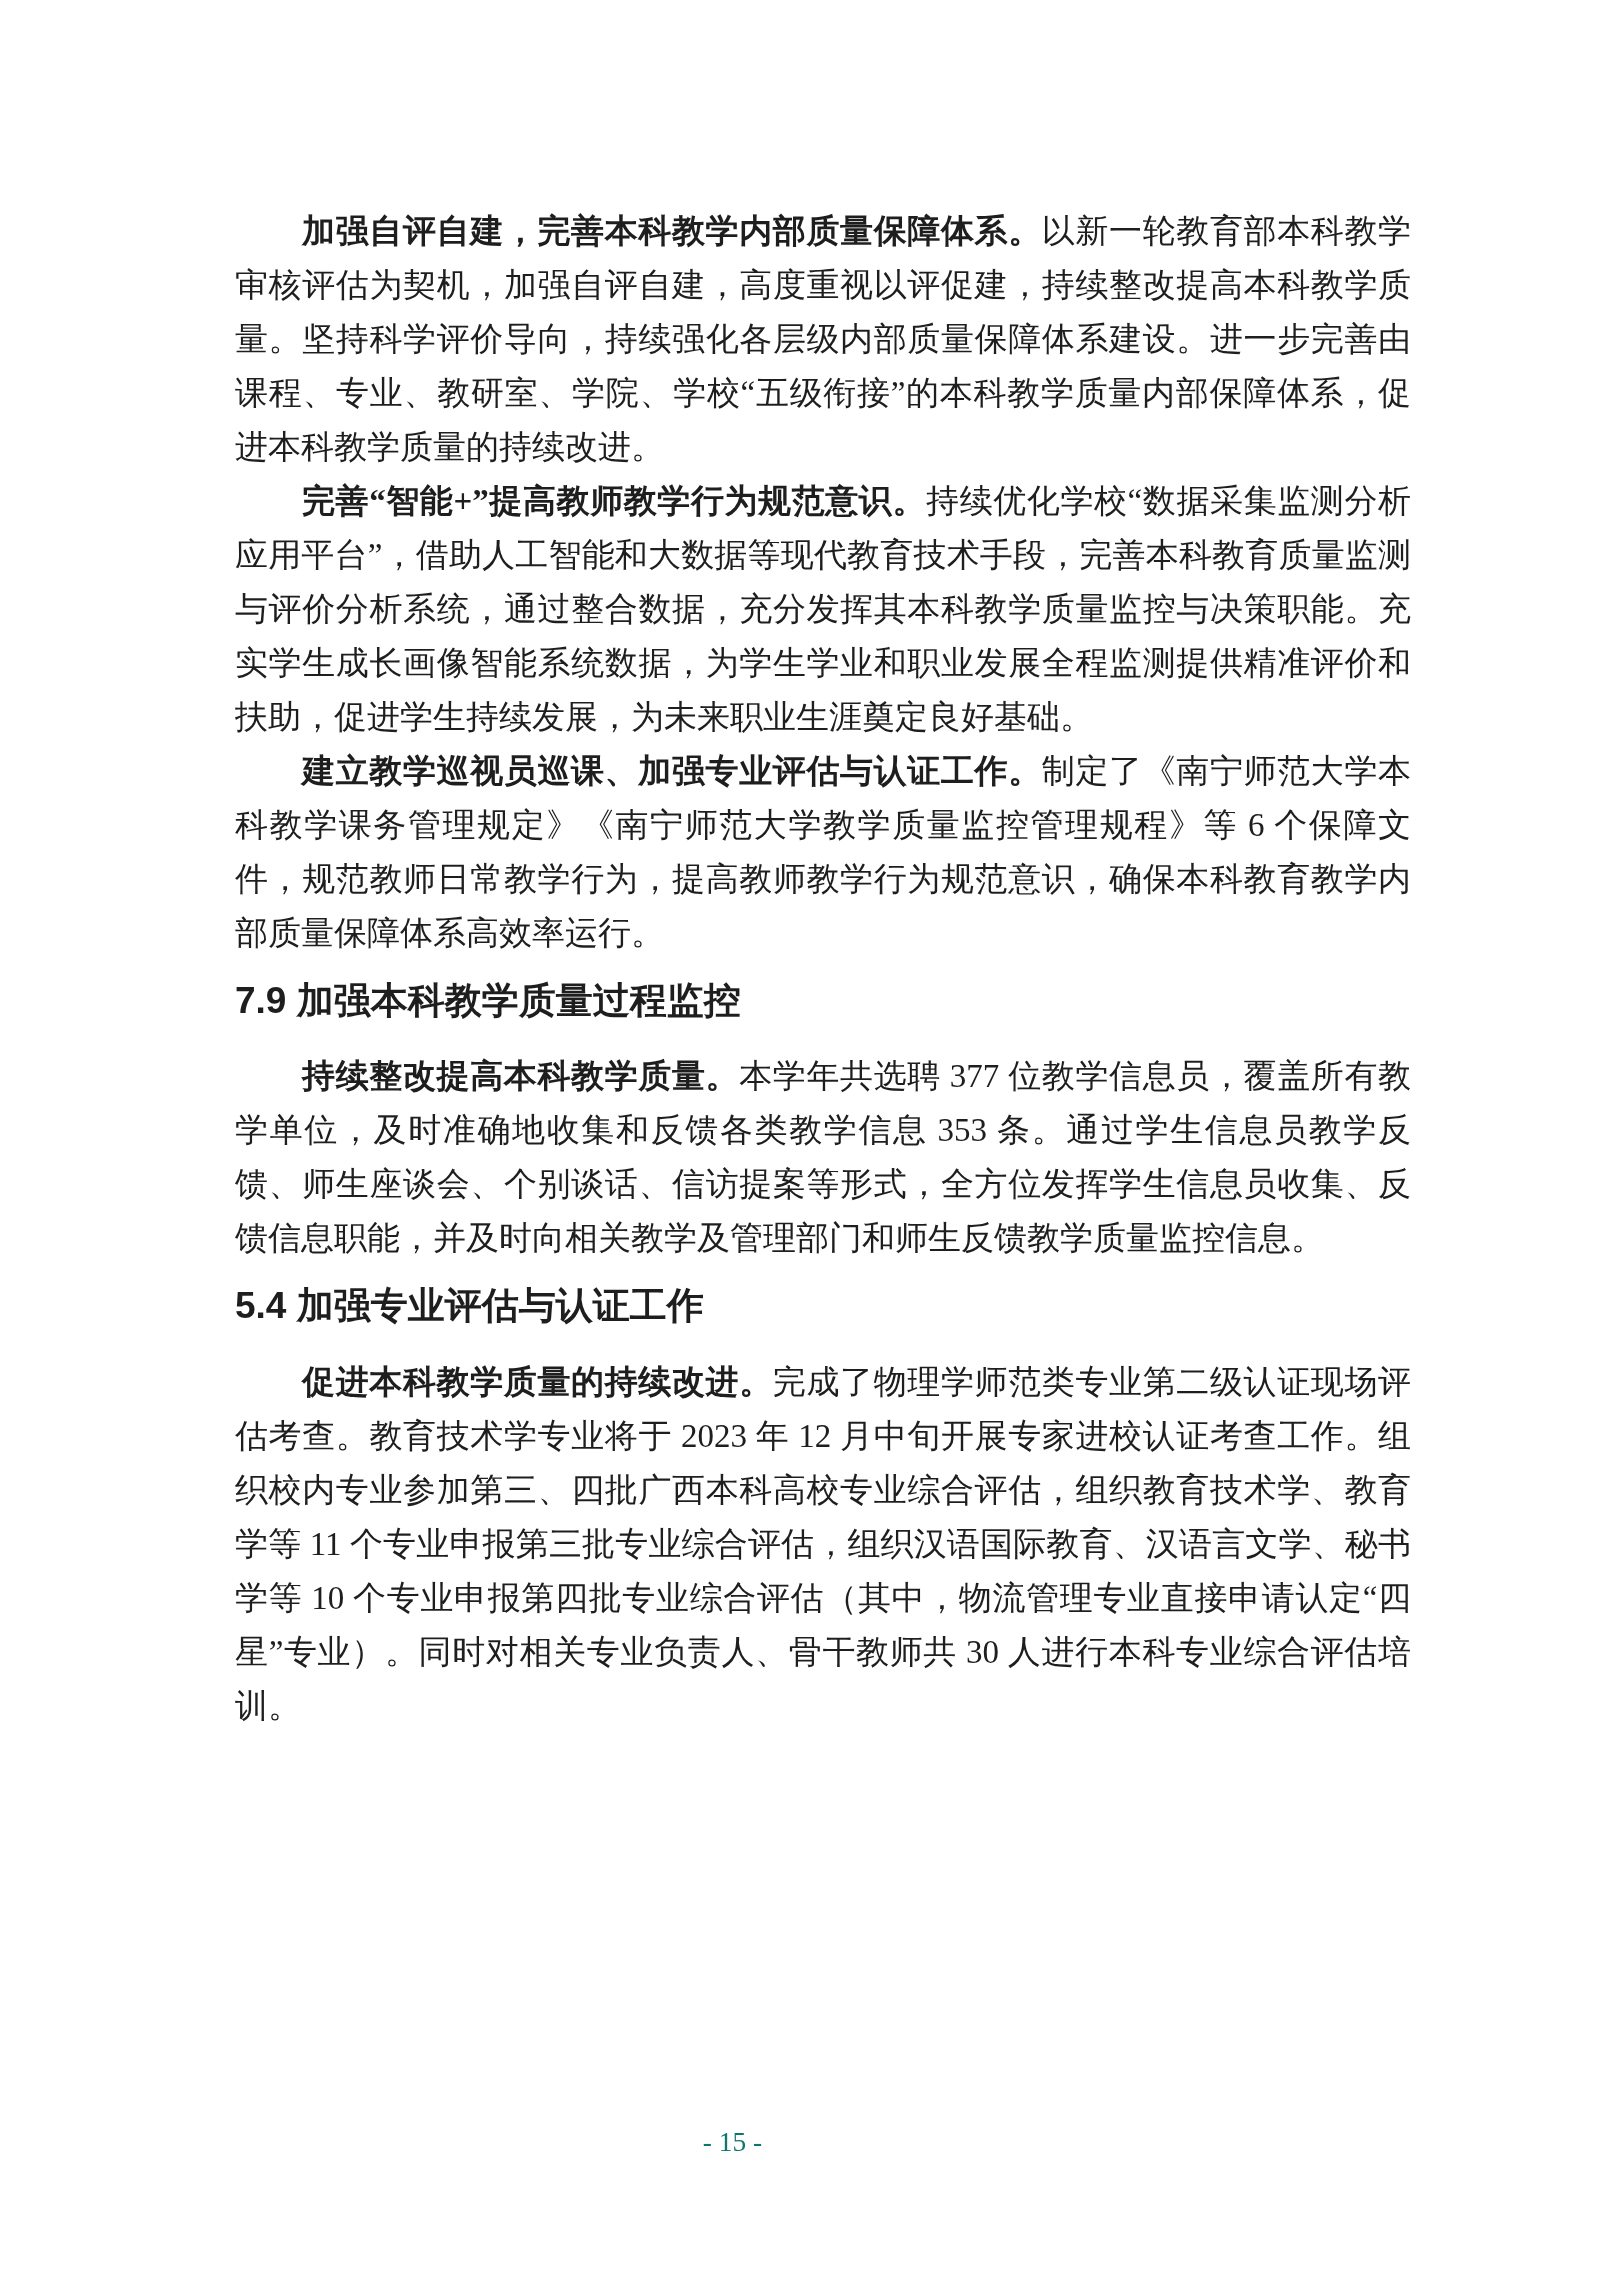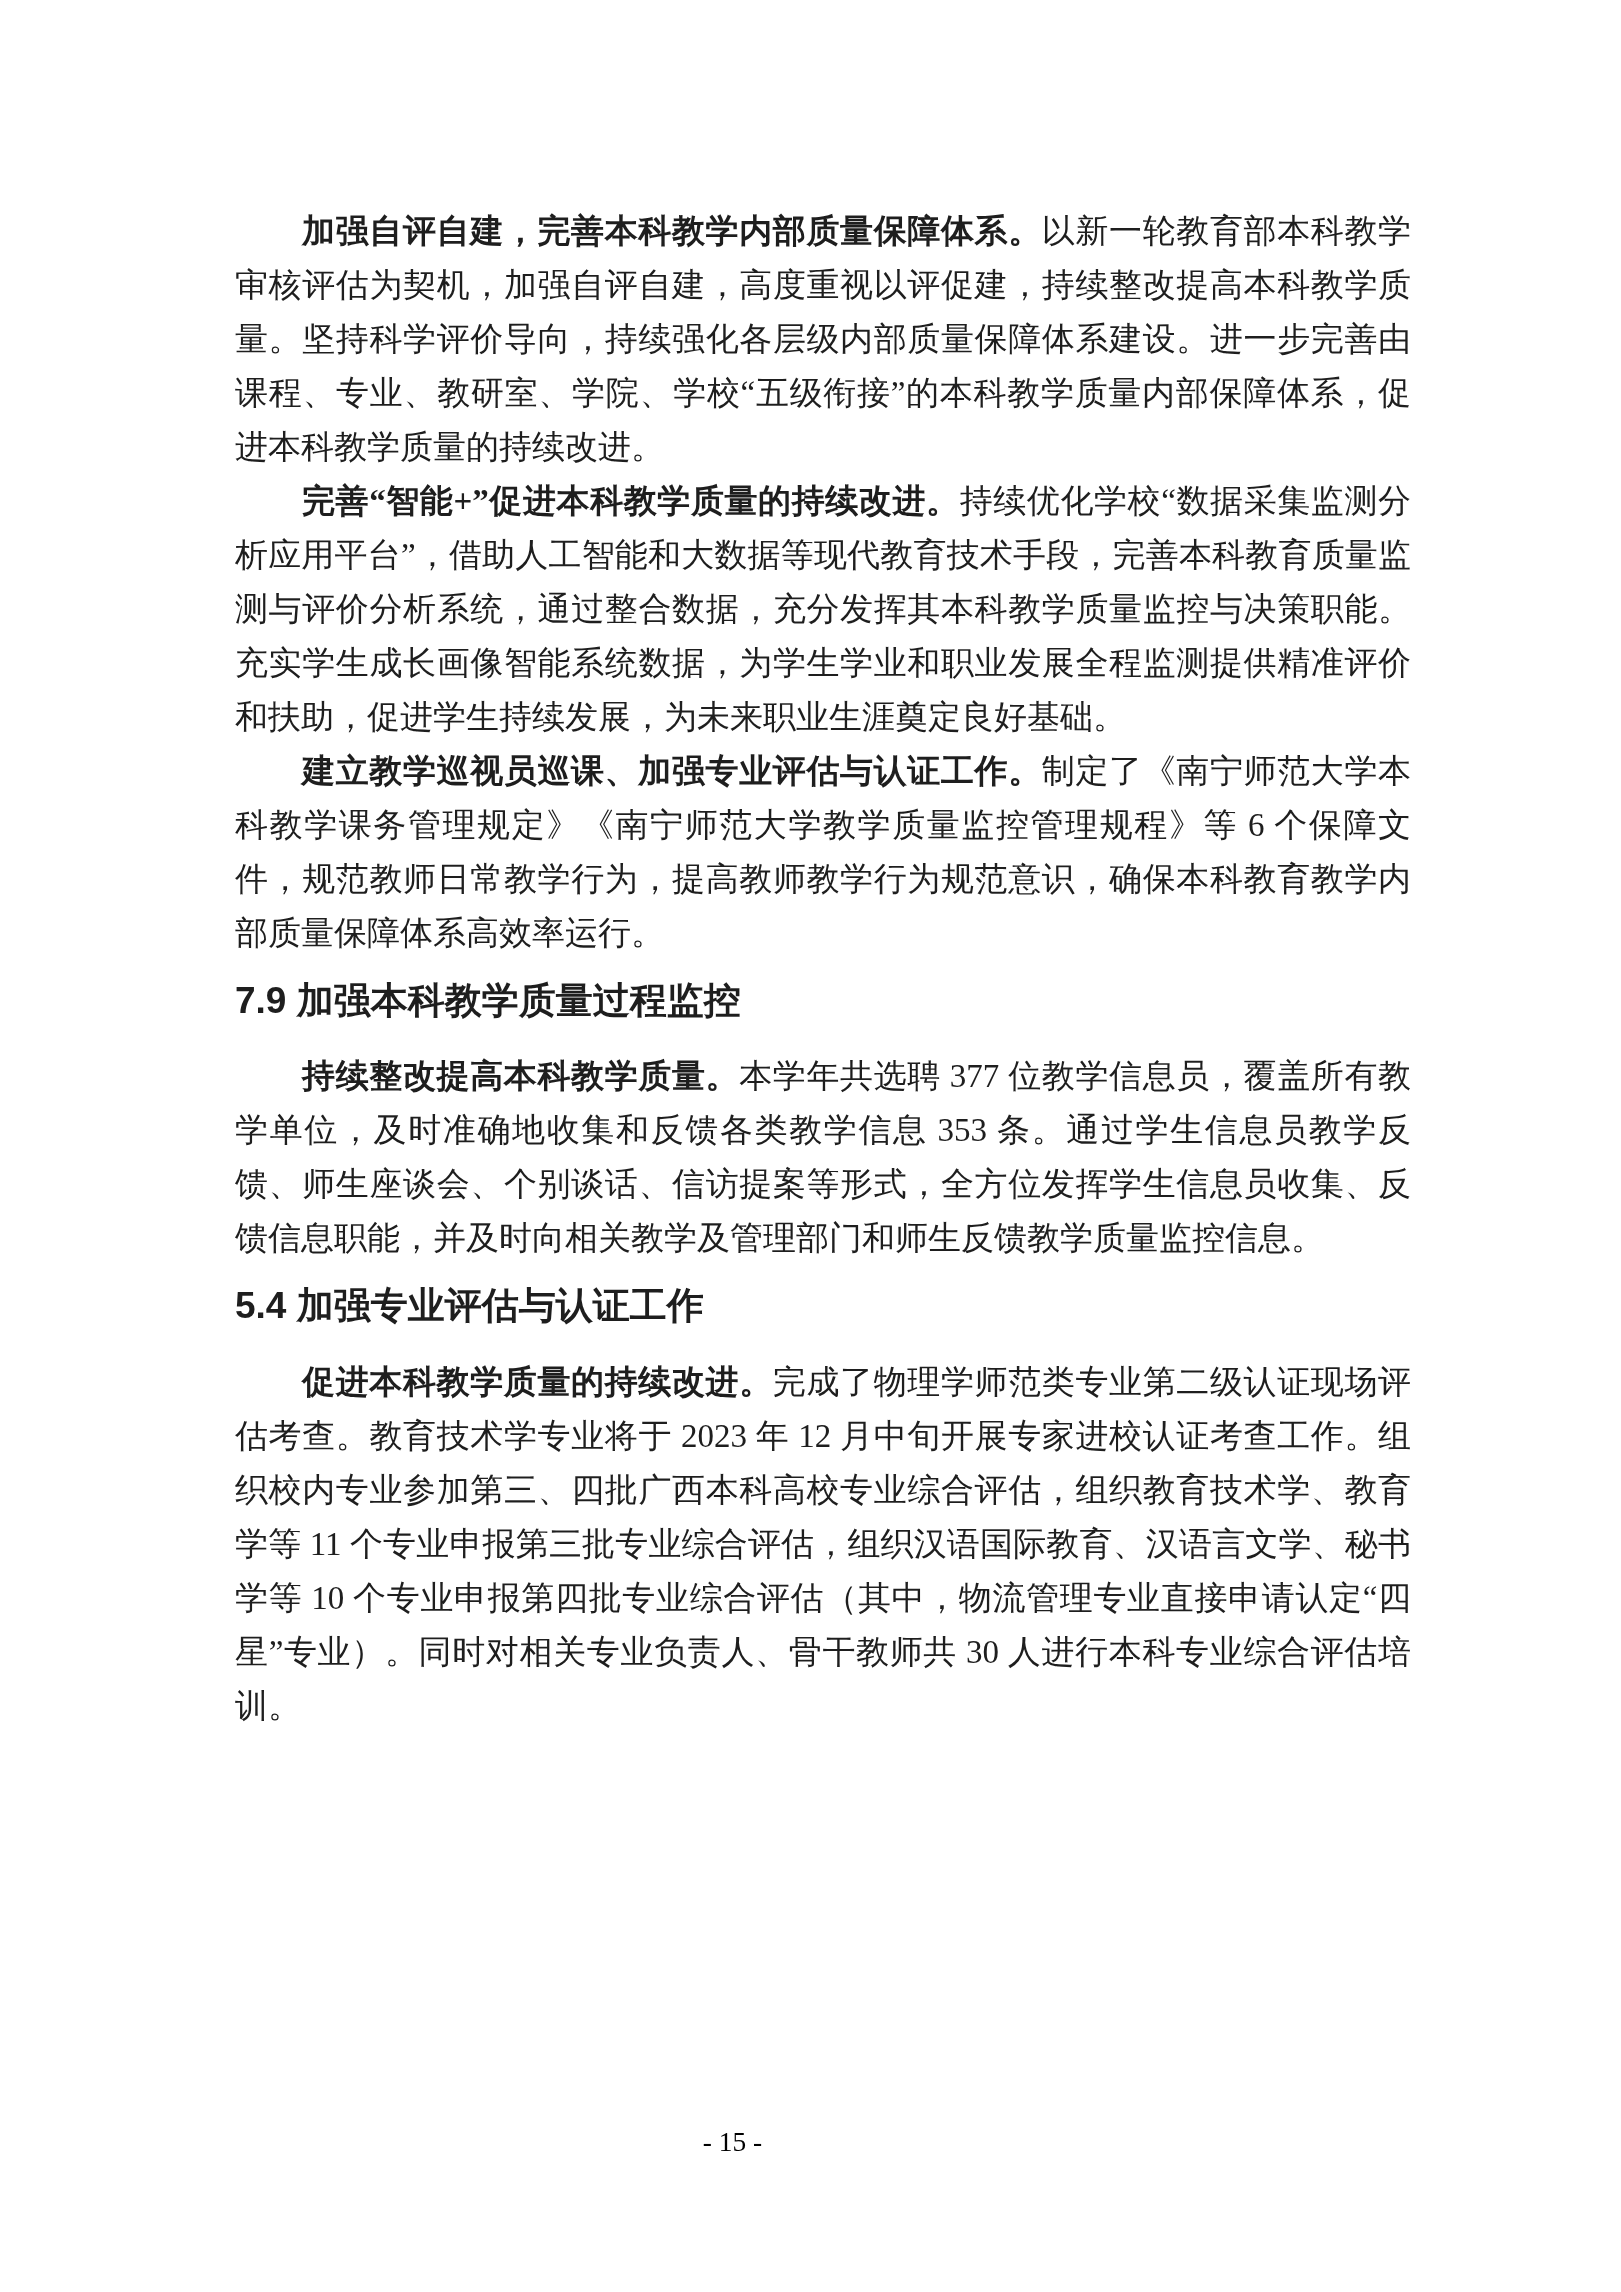--- a/index.html
+++ b/index.html
@@ -38,32 +38,32 @@
     color: #1e1e1e;
   }
   .footer {
     position: absolute;
     top: 2121px;
     left: 0;
     width: 100%;
     text-align: center;
     font-size: 27.4px;
     line-height: 43px;
-    color: #000000;
+    color: #0f766e;
   }
 </style>
 </head>
 <body>
 
 <div class="page">
   <div class="content">
 
     <p class="para"><span class="lead">加强自评自建，完善本科教学内部质量保障体系。</span><span>以新一轮教育部本科教学审核评估为契机，加强自评自建，高度重视以评促建，持续整改提高本科教学质量。坚持科学评价导向，持续强化各层级内部质量保障体系建设。进一步完善由课程、专业、教研室、学院、学校“五级衔接”的本科教学质量内部保障体系，促进本科教学质量的持续改进。</span></p>
 
-    <p class="para"><span class="lead">完善“智能+”促进本科教学质量的持续改进。</span><span>持续优化学校“数据采集监测分析应用平台”，借助人工智能和大数据等现代教育技术手段，完善本科教育质量监测与评价分析系统，通过整合数据，充分发挥其本科教学质量监控与决策职能。充实学生成长画像智能系统数据，为学生学业和职业发展全程监测提供精准评价和扶助，促进学生持续发展，为未来职业生涯奠定良好基础。</span></p>
+    <p class="para"><span class="lead">完善“智能+”提高教师教学行为规范意识。</span><span>持续优化学校“数据采集监测分析应用平台”，借助人工智能和大数据等现代教育技术手段，完善本科教育质量监测与评价分析系统，通过整合数据，充分发挥其本科教学质量监控与决策职能。充实学生成长画像智能系统数据，为学生学业和职业发展全程监测提供精准评价和扶助，促进学生持续发展，为未来职业生涯奠定良好基础。</span></p>
 
     <p class="para"><span class="lead">建立教学巡视员巡课、加强专业评估与认证工作。</span><span>制定了《南宁师范大学本科教学课务管理规定》《南宁师范大学教学质量监控管理规程》等 6 个保障文件，规范教师日常教学行为，提高教师教学行为规范意识，确保本科教育教学内部质量保障体系高效率运行。</span></p>
 
     <h2 class="heading">7.9 加强本科教学质量过程监控</h2>
 
 
     <p class="para"><span class="lead">持续整改提高本科教学质量。</span><span>本学年共选聘 377 位教学信息员，覆盖所有教学单位，及时准确地收集和反馈各类教学信息 353 条。通过学生信息员教学反馈、师生座谈会、个别谈话、信访提案等形式，全方位发挥学生信息员收集、反馈信息职能，并及时向相关教学及管理部门和师生反馈教学质量监控信息。</span></p>
 
     <h2 class="heading">5.4 加强专业评估与认证工作</h2>
 

